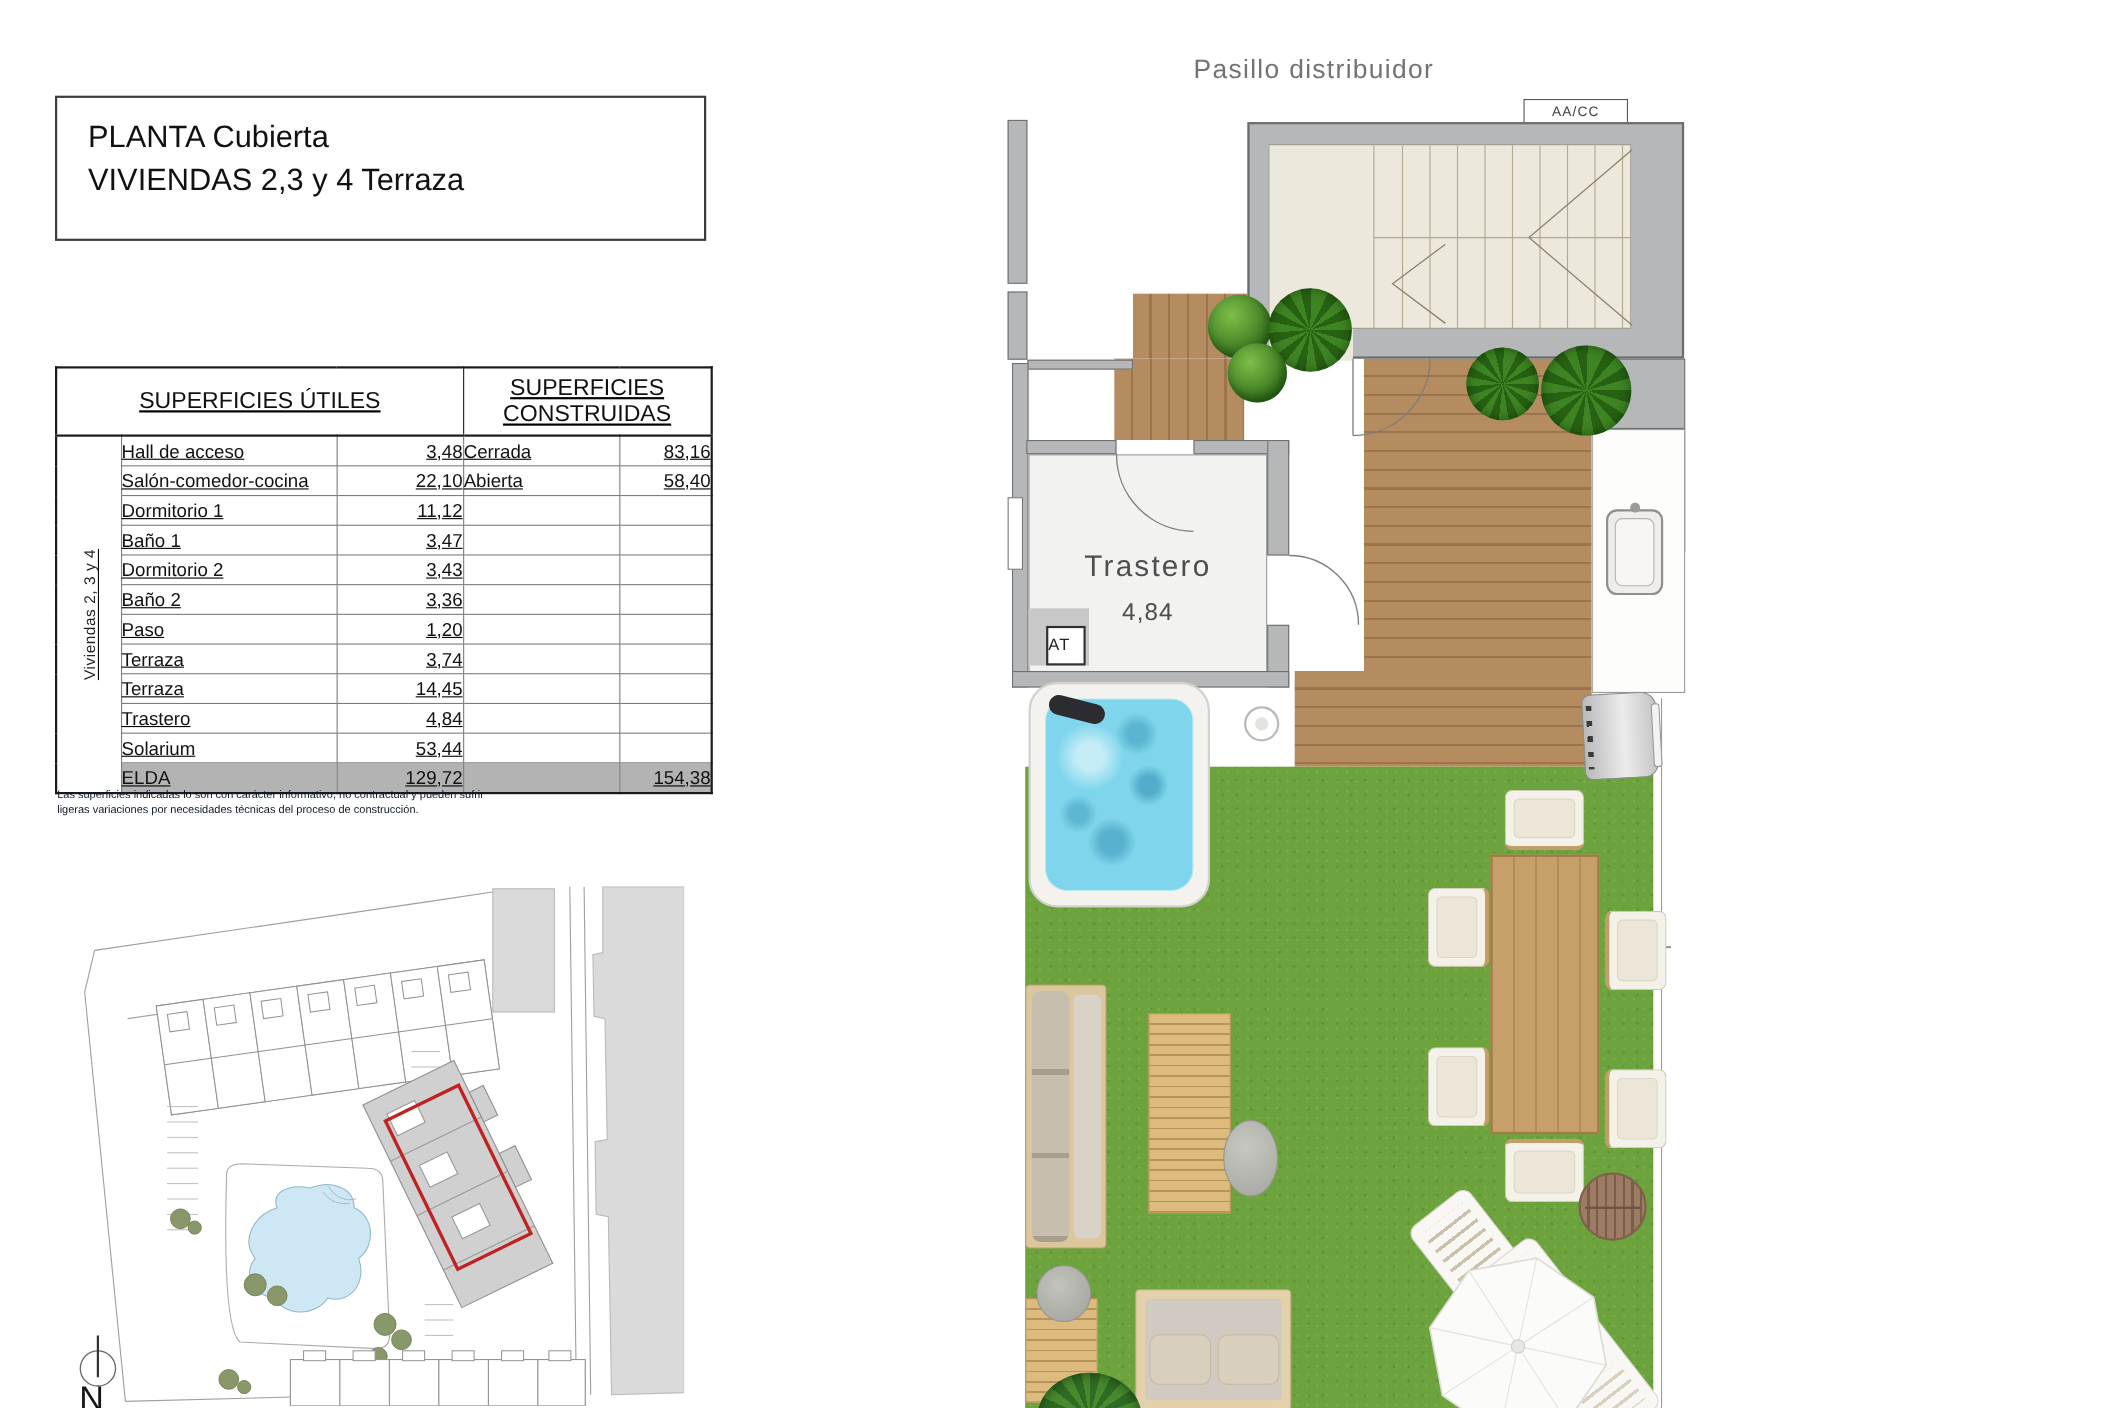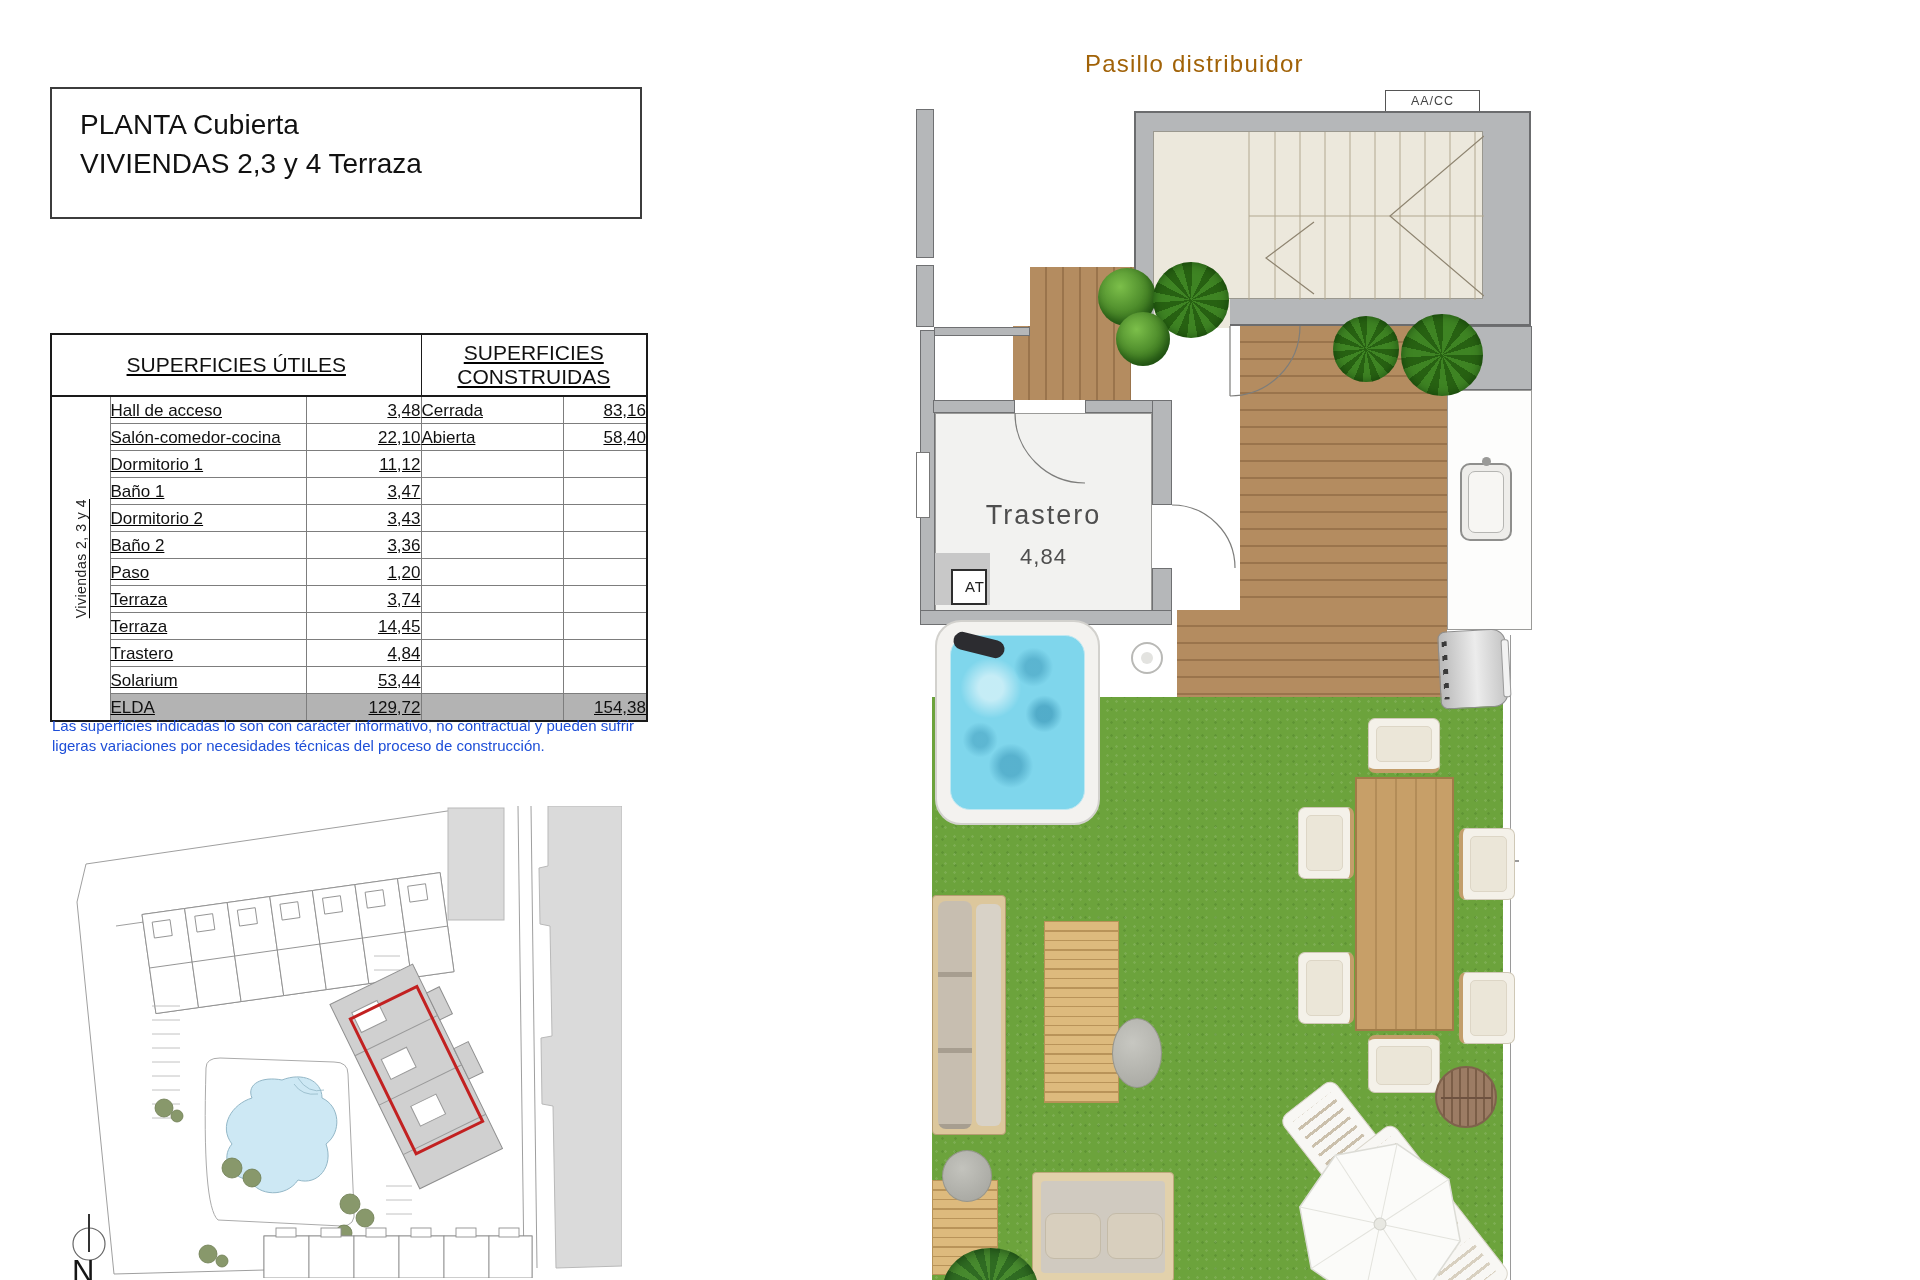--- a/index.html
+++ b/index.html
@@ -17,41 +17,41 @@
   #areas-table th{border:1px solid #1a1a1a;border-bottom:2px solid #1a1a1a;font-weight:400;font-size:21px;color:#111;
                   height:60px;text-align:center;padding:0 4px;}
   #areas-table td{border:1px solid #7d7d7d;height:26px;font-size:17px;color:#111;padding:0;line-height:1;margin-left:16px;}
   td.c-name{padding-left:8px;}
   td.c-val{text-align:right;padding-right:7px;}
   td.c-bname{padding-left:8px;border-left:1px solid #333;}
   td.c-bval{text-align:right;padding-right:7px;}
   td.vcell{border-right:1px solid #333;}
   .vtext{writing-mode:vertical-rl;transform:rotate(180deg);font-size:14px;color:#222;margin:0 auto;letter-spacing:.5px;}
   tr.total-row td{background:#b3b3b3;height:25px;}
-  #disclaimer{left:52px;top:716px;width:600px;font-size:15px;line-height:1.35;color:#1d4ed8;}
+  #disclaimer{left:52px;top:716px;width:600px;font-size:10px;line-height:1.35;color:#0f172a;}
 
   #north-label{left:72px;top:1254px;font-size:31px;color:#161616;}
 
   
   #plan{left:913px;top:50px;width:625px;height:1230px;overflow:hidden;}
   .wall{background:#b5b7b9;border:1px solid #6f7072;box-sizing:border-box;}
   .wood-h{background:repeating-linear-gradient(180deg,#b48c60 0 15px,#9a744c 15px 17px);}
   .wood-v{background:repeating-linear-gradient(90deg,#b48c60 0 15px,#9a744c 15px 17px);}
-  #corridor-label{left:172px;top:0;font-size:24px;color:#a16207;letter-spacing:1.2px;}
+  #corridor-label{left:172px;top:0;font-size:24px;color:#737373;letter-spacing:1.2px;}
   #ac-box{left:472px;top:40px;width:93px;height:21px;border:1px solid #555;background:#fff;
           font-size:12.5px;color:#444;text-align:center;line-height:21px;letter-spacing:1px;}
   #stair-outer{left:221px;top:61px;width:397px;height:215px;background:#b5b7b9;border:2px solid #6b6c6e;box-sizing:border-box;}
   #stair-inner{left:240px;top:81px;width:330px;height:168px;background:#ece8dc;border:1px solid #9a988f;box-sizing:border-box;}
   #stair-opening{left:241px;top:249px;width:76px;height:29px;background:#ece8dc;}
   #trastero-room{left:22px;top:363px;width:217px;height:205px;background:#f2f2f0;border:1px solid #9b9b99;box-sizing:border-box;}
   #trastero-label{left:22px;top:450px;width:217px;text-align:center;font-size:27px;color:#4e4e4e;letter-spacing:2px;}
   #trastero-area{left:22px;top:494px;width:217px;text-align:center;font-size:22px;color:#4e4e4e;letter-spacing:1px;}
   #at-block{left:22px;top:503px;width:55px;height:52px;background:#c8c8c8;}
   #at-box{left:38px;top:519px;width:32px;height:32px;background:#fff;border:2px solid #2e2e2e;
-          font-size:15px;color:#222;text-align:right;line-height:32px;letter-spacing:1px;}
+          font-size:15px;color:#222;text-align:left;line-height:32px;letter-spacing:1px;}
   #window{left:3px;top:402px;width:14px;height:66px;background:#fff;border:1px solid #777;box-sizing:border-box;}
   #counter{left:534px;top:340px;width:85px;height:240px;background:#fdfdfc;border:1px solid #9a9a98;box-sizing:border-box;}
   #sink{left:547px;top:413px;width:52px;height:78px;background:#eeedea;border:2px solid #8f8f8d;border-radius:10px;box-sizing:border-box;}
   #sink::after{content:"";position:absolute;inset:6px;background:#f7f6f3;border:1px solid #b5b5b2;border-radius:7px;}
   #sink::before{content:"";position:absolute;left:50%;top:-8px;width:9px;height:9px;margin-left:-4px;background:#9a9a98;border-radius:50%;}
   #lawn{left:19px;top:647px;width:571px;height:583px;background-color:#6ca33c;
         background-image:radial-gradient(rgba(255,255,255,.11) 1px,transparent 1.5px),
                          radial-gradient(rgba(20,60,5,.14) 1px,transparent 1.5px);
         background-size:9px 9px,13px 13px;background-position:0 0,4px 6px;}
   #boundary-line{left:597px;top:585px;width:1px;height:645px;background:#9a9a9a;}

